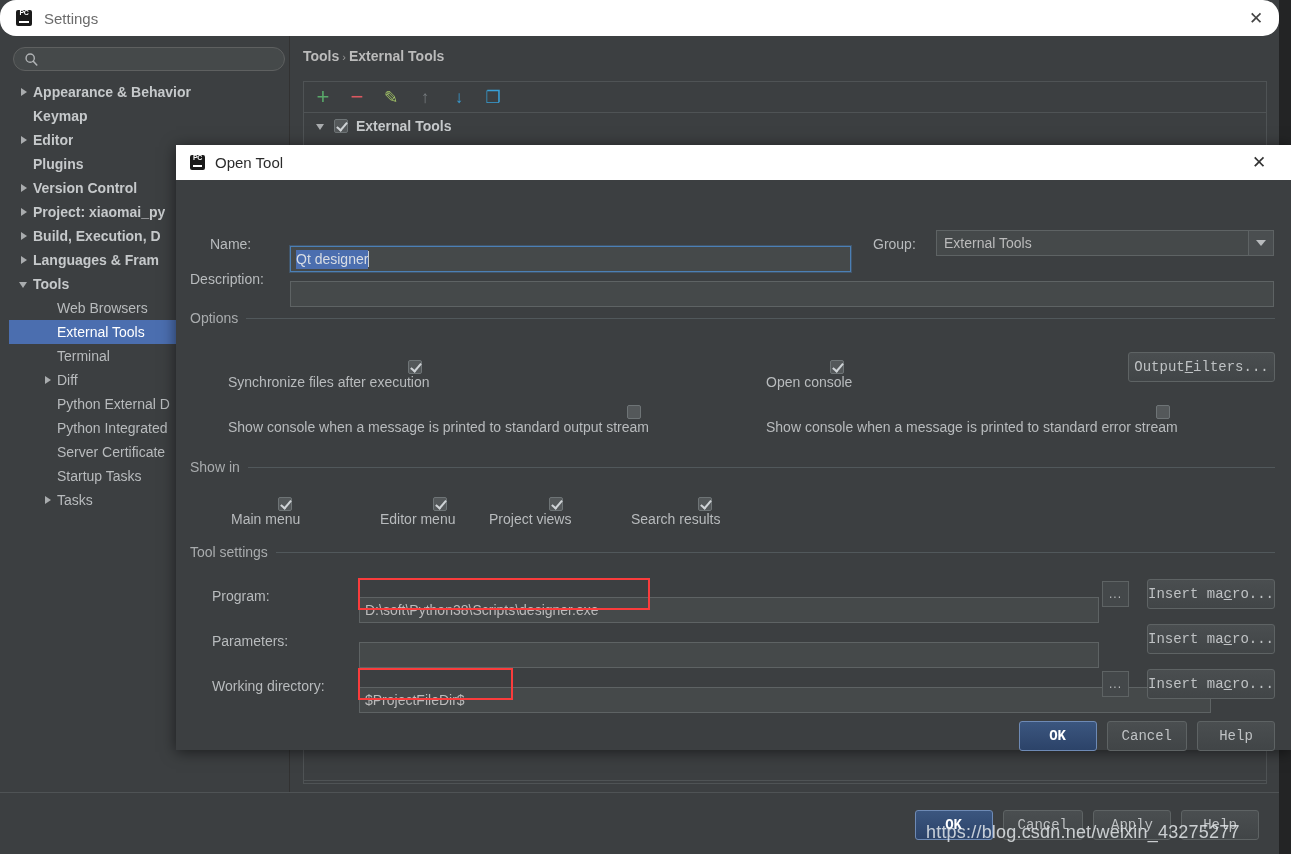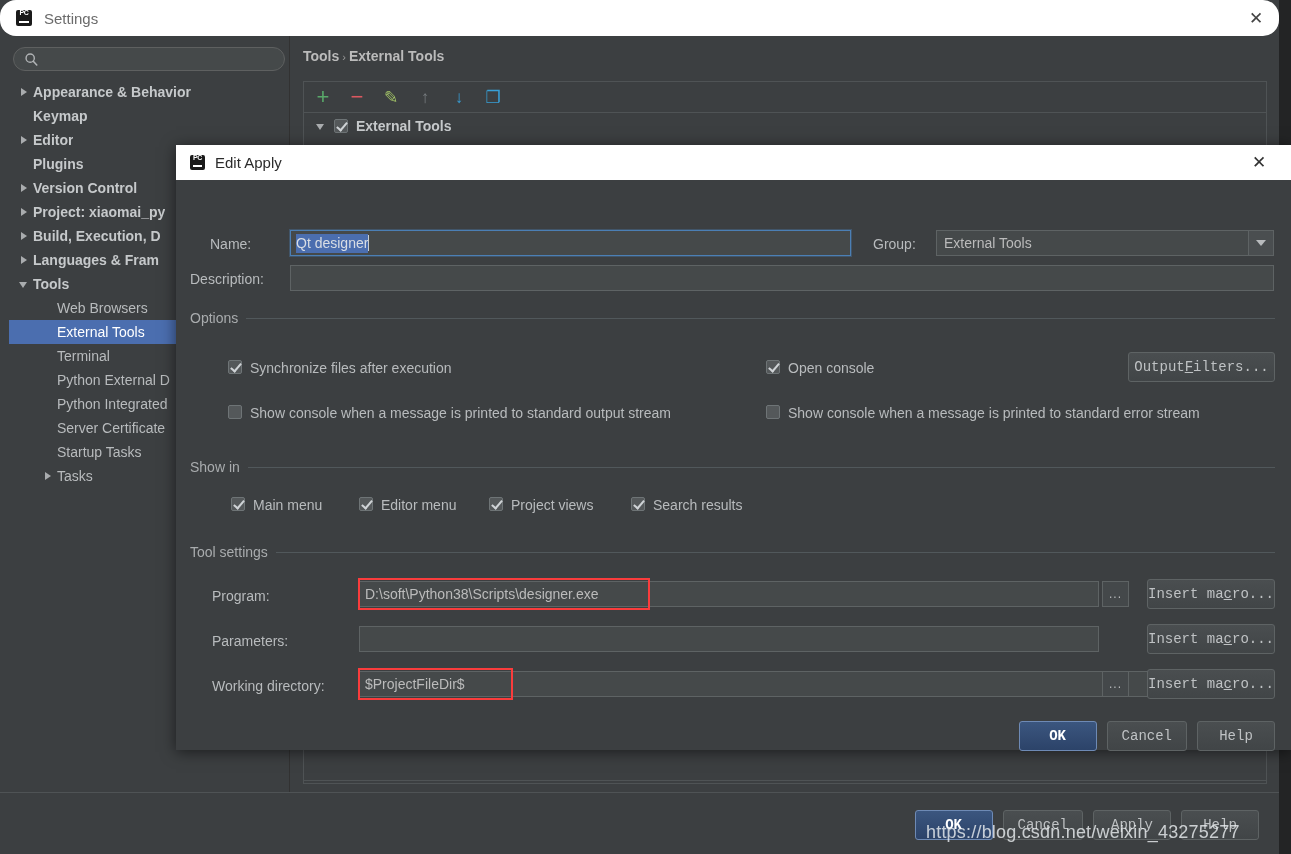--- a/index.html
+++ b/index.html
@@ -228,20 +228,21 @@
 
   .fld-label {
     position: absolute; color: #b8bbbd; font-size: 14px; white-space: nowrap;
   }
   .textfield {
     position: absolute; height: 26px;
     background: #45494a; border: 1px solid #5e6364;
     color: #bbbbbb; font-size: 14px;
     display: flex; align-items: center; padding: 0 5px;
     font-family: "Liberation Sans", sans-serif;
+    margin-top: 16px;
   }
   .textfield.focused { border: 1px solid #4b7fb5; box-shadow: 0 0 0 1px rgba(75,127,181,.35); }
   .sel-text {
     background: #4b6eaf; color: #d8dde4; padding: 1px 0 2px 0;
   }
   .caret {
     display: inline-block; width: 1px; height: 16px; background: #c8cdd2;
     margin-left: 0px; vertical-align: middle;
   }
 
@@ -266,22 +267,22 @@
   .section {
     position: absolute; display: flex; align-items: center; width: 100%;
   }
   .section .sec-label { color: #a9acae; font-size: 14px; white-space: nowrap; }
   .section .sec-line {
     height: 1px; background: #51585b; flex: 1; margin-left: 8px;
   }
 
   
   .cbx {
-    position: absolute; display: flex; align-items: flex-start;
-    color: #b8bbbd; font-size: 14px; white-space: nowrap;
+    position: absolute; display: flex; align-items: flex-end;
+    color: #b8bbbd; font-size: 14px; white-space: nowrap; flex-direction: column;
   }
   .cbx .box {
     width: 14px; height: 14px; margin-right: 8px; flex: 0 0 auto;
     border: 1px solid #6e7476; background: #54585a; border-radius: 2px;
     position: relative;
   }
   .cbx .box.checked::after {
     content: ""; position: absolute; left: 4px; top: 0px;
     width: 4px; height: 9px;
     border-right: 2px solid #cfd3d6; border-bottom: 2px solid #cfd3d6;
@@ -376,20 +377,24 @@
               <span class="arrow" style="margin-left: 32px;"></span>
               <span class="lbl">Web Browsers</span>
             </div>
             <div class="tree-item selected">
               <span class="arrow" style="margin-left: 32px;"></span>
               <span class="lbl">External Tools</span>
             </div>
             <div class="tree-item">
               <span class="arrow" style="margin-left: 32px;"></span>
               <span class="lbl">Terminal</span>
+            </div>
+            <div class="tree-item">
+              <span class="arrow collapsed" style="margin-left: 32px;"></span>
+              <span class="lbl">Diff</span>
             </div>
             <div class="tree-item">
               <span class="arrow" style="margin-left: 32px;"></span>
               <span class="lbl">Python External D</span>
             </div>
             <div class="tree-item">
               <span class="arrow" style="margin-left: 32px;"></span>
               <span class="lbl">Python Integrated</span>
             </div>
             <div class="tree-item">
@@ -461,21 +466,21 @@
             </div>
           </div>
       </div>
     </div>
   </div>
 
   <div class="dialog">
 
     <div class="dlg-title">
       <div class="app-icon"></div>
-      <div class="dlg-name">Edit Apply</div>
+      <div class="dlg-name">Open Tool</div>
       <div class="dlg-close">✕</div>
     </div>
 
     <div class="dlg-body">
 
       <div class="fld-label" style="left:34px; top:56px;">Name:</div>
       <div class="textfield focused" style="left:114px; top:50px; width:561px;">
         <span class="sel-text">Qt designer</span>
           <span class="caret"></span>
       </div>
@@ -521,21 +526,21 @@
 
       <div class="section" style="left:14px; top:279px; width:1085px;">
         <span class="sec-label">Show in</span>
         <span class="sec-line"></span>
       </div>
 
       <div class="cbx" style="left:55px; top:317px;">
         <span class="box checked"></span>
         <span>Main menu</span>
       </div>
-      <div class="cbx" style="left:167px; top:317px;padding-left:16px;">
+      <div class="cbx" style="left:188px; top:317px;padding-left:16px;">
         <span class="box checked"></span>
         <span>Editor menu</span>
       </div>
       <div class="cbx" style="left:313px; top:317px;">
         <span class="box checked"></span>
         <span>Project views</span>
       </div>
       <div class="cbx" style="left:455px; top:317px;">
         <span class="box checked"></span>
         <span>Search results</span>

